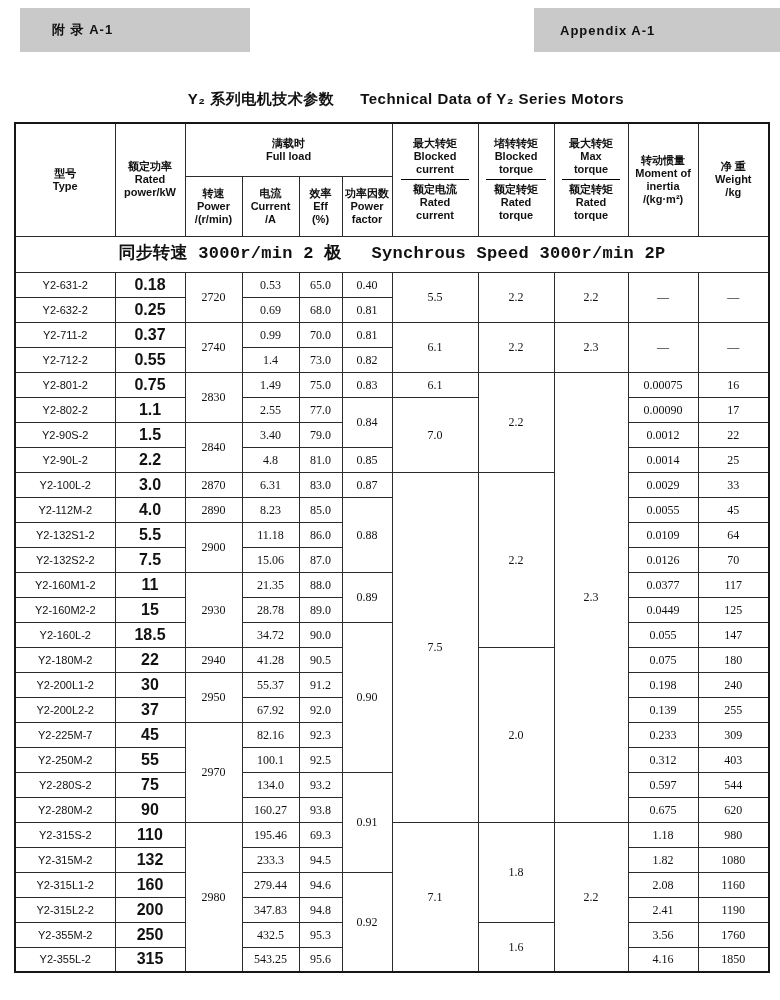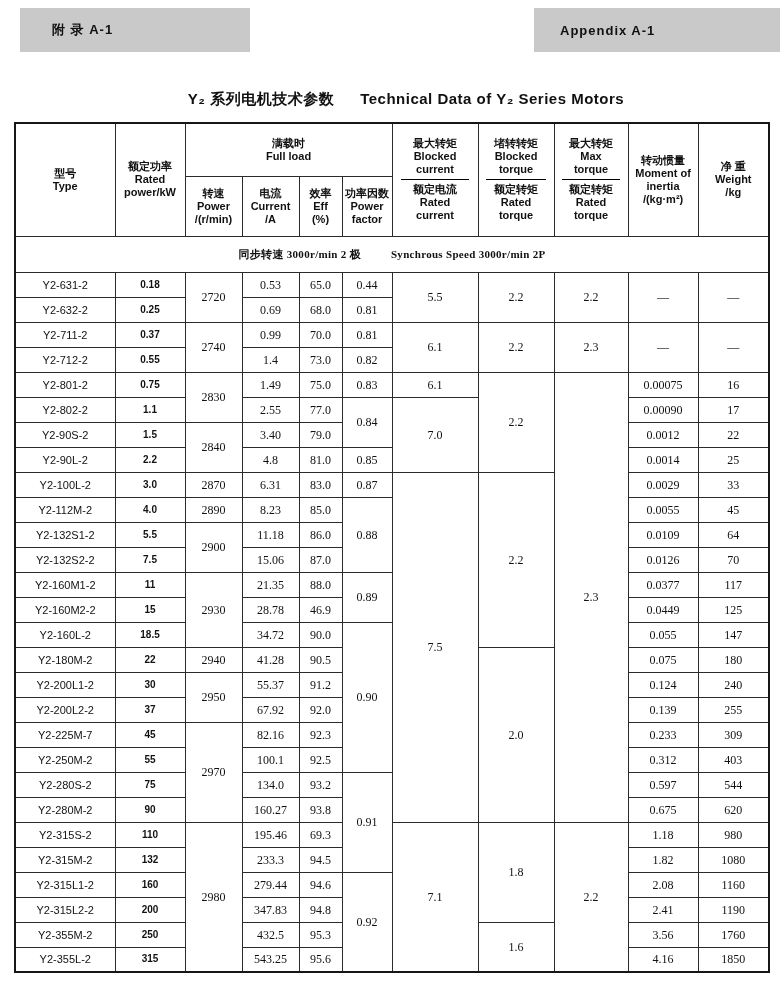--- a/index.html
+++ b/index.html
@@ -41,26 +41,26 @@
     line-height: 13px; text-align: center; vertical-align: middle;
     padding: 2px 1px;
   }
   td {
     text-align: center; vertical-align: middle;
     font-family: "Liberation Serif", "DejaVu Serif", serif;
     font-size: 12px; padding: 0 1px;
     height: 25px; line-height: 14px;
   }
   td.c-type  { font-family: "Liberation Sans", sans-serif; font-weight: normal; font-size: 11px; }
-  td.c-power { font-family: "Liberation Sans", sans-serif; font-weight: bold; font-size: 10px; }
+  td.c-power { font-family: "Liberation Sans", sans-serif; font-weight: bold; font-size: 16px; }
   tr.hdr-top th  { height: 53px; }
   tr.hdr-sub th  { height: 60px; text-align: center; }
   td.banner {
-    font-family: Liberation Serif, serif;
-    font-weight: bold; font-size: 11px;
+    font-family: Liberation Mono, monospace;
+    font-weight: bold; font-size: 17px;
     height: 36px; letter-spacing: 0.3px;
   }
   td.banner .gap { display: inline-block; width: 30px; }
   .frac-line {
     border-top: 1px solid #000;
     width: 82%; margin: 3px auto;
     height: 0;
   }
   .hline { line-height: 13px; }
 </style>
@@ -168,21 +168,21 @@
   <tbody>
       <tr>
         <td colspan="11" class="banner"><span>同步转速 3000r/min 2 极</span><span class="gap"></span><span>Synchrous Speed 3000r/min 2P</span></td>
       </tr>
       <tr>
         <td class="c-type">Y2-631-2</td>
         <td class="c-power">0.18</td>
         <td rowspan="2">2720</td>
         <td>0.53</td>
         <td>65.0</td>
-        <td>0.44</td>
+        <td>0.40</td>
         <td rowspan="2">5.5</td>
         <td rowspan="2">2.2</td>
         <td rowspan="2">2.2</td>
         <td rowspan="2">—</td>
         <td rowspan="2">—</td>
       </tr>
       <tr>
         <td class="c-type">Y2-632-2</td>
         <td class="c-power">0.25</td>
         <td>0.69</td>
@@ -296,21 +296,21 @@
         <td>21.35</td>
         <td>88.0</td>
         <td rowspan="2">0.89</td>
         <td>0.0377</td>
         <td>117</td>
       </tr>
       <tr>
         <td class="c-type">Y2-160M2-2</td>
         <td class="c-power">15</td>
         <td>28.78</td>
-        <td>46.9</td>
+        <td>89.0</td>
         <td>0.0449</td>
         <td>125</td>
       </tr>
       <tr>
         <td class="c-type">Y2-160L-2</td>
         <td class="c-power">18.5</td>
         <td>34.72</td>
         <td>90.0</td>
         <td rowspan="6">0.90</td>
         <td>0.055</td>
@@ -325,21 +325,21 @@
         <td rowspan="7">2.0</td>
         <td>0.075</td>
         <td>180</td>
       </tr>
       <tr>
         <td class="c-type">Y2-200L1-2</td>
         <td class="c-power">30</td>
         <td rowspan="2">2950</td>
         <td>55.37</td>
         <td>91.2</td>
-        <td>0.124</td>
+        <td>0.198</td>
         <td>240</td>
       </tr>
       <tr>
         <td class="c-type">Y2-200L2-2</td>
         <td class="c-power">37</td>
         <td>67.92</td>
         <td>92.0</td>
         <td>0.139</td>
         <td>255</td>
       </tr>

